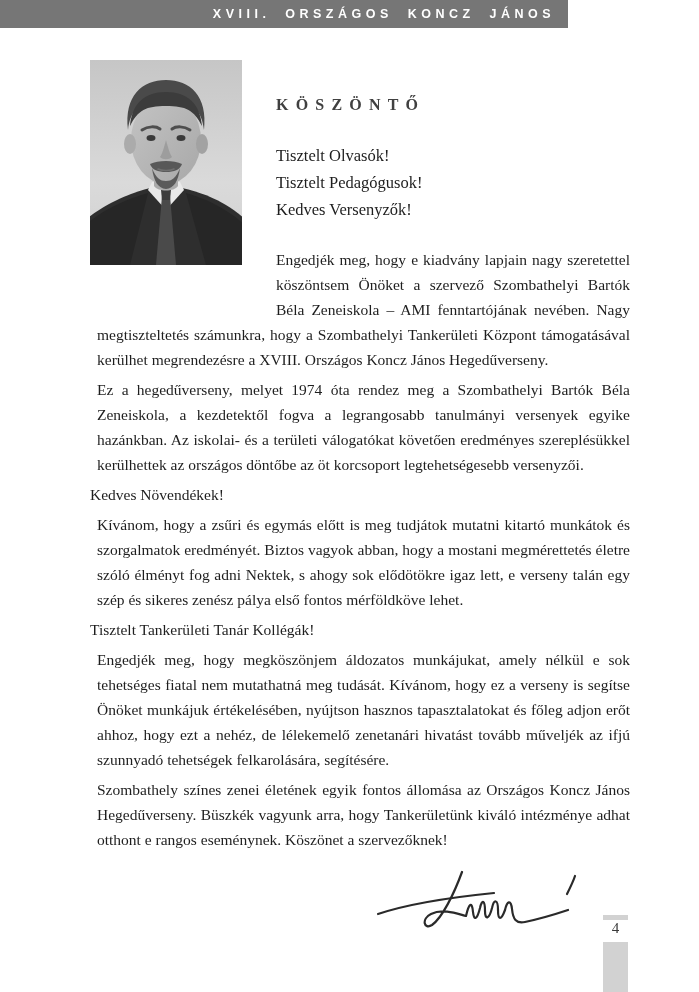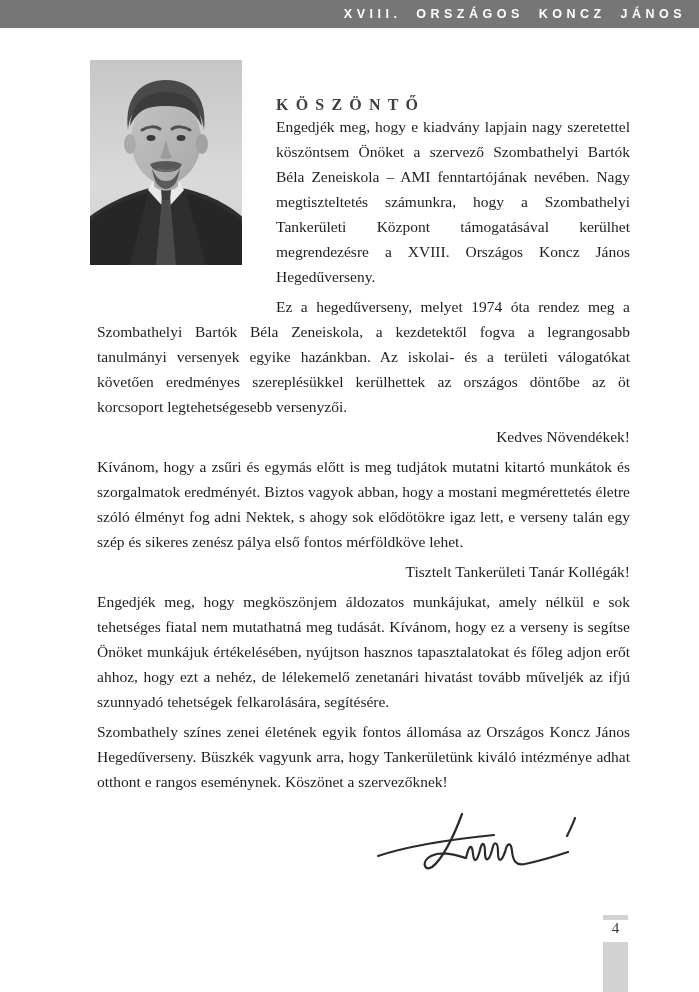--- a/index.html
+++ b/index.html
@@ -8,21 +8,21 @@
     background: #ffffff;
     position: relative;
     overflow: hidden;
     font-family: "Liberation Serif", "DejaVu Serif", serif;
     color: #1e1e1e;
   }
 
   
   .header-band {
     position: absolute; left: 0; top: 0;
-    width: 699px; height: 28px;
+    width: 568px; height: 28px;
     background: #767676;
   }
   .header-band .band-title {
     display: block;
     line-height: 28px;
     text-align: right;
     padding-right: 13px;
     color: #ffffff;
     font-family: "Liberation Sans", "DejaVu Sans", sans-serif;
     font-weight: bold;
@@ -66,21 +66,21 @@
     margin: 0 0 5px 7px;
     font-size: 15.5px;
     line-height: 25px;
     text-align: justify;
     text-justify: inter-word;
   }
   p.salutation-par {
     margin: 0 0 5px 0;
     font-size: 15.5px;
     line-height: 25px;
-    text-align: right;
+    text-align: left;
   }
 
   
   .signature-block {
     width: 240px;
     margin: 16px 28px 0 auto;
     text-align: center;
   }
   .signature-scrawl { display: block; margin: 0 auto; }
 
@@ -160,20 +160,25 @@
 
       <path d="M60,104 C68,100 84,100 92,104 C90,110 84,112 76,112 C68,112 62,110 60,104 Z" fill="#585858"></path>
       <path d="M62,108 C64,122 68,128 76,129 C84,128 88,122 90,108 C86,118 82,121 76,121 C70,121 66,118 62,108 Z" fill="#5a5a5a"></path>
 
       <path d="M68,109 C72,111 80,111 84,109" stroke="#6f6f6f" stroke-width="1.6" fill="none" stroke-linecap="round"></path>
     </svg>
   </div>
 
   <h1 class="page-title">KÖSZÖNTŐ</h1>
 
+  <div class="greetings">
+    <div class="greeting-line">Tisztelt Olvasók!</div>
+    <div class="greeting-line">Tisztelt Pedagógusok!</div>
+    <div class="greeting-line">Kedves Versenyzők!</div>
+  </div>
 
   <p class="body-par">Engedjék meg, hogy e kiadvány lapjain nagy szeretettel köszöntsem Önöket a szervező Szombathelyi Bartók Béla Zeneiskola – AMI fenntartójának nevében. Nagy megtiszteltetés számunkra, hogy a Szombathelyi Tankerületi Központ támogatásával kerülhet megrendezésre a XVIII. Országos Koncz János Hegedűverseny.</p>
   <p class="body-par">Ez a hegedűverseny, melyet 1974 óta rendez meg a Szombathelyi Bartók Béla Zeneiskola, a kezdetektől fogva a legrangosabb tanulmányi versenyek egyike hazánkban. Az iskolai- és a területi válogatókat követően eredményes szereplésükkel kerülhettek az országos döntőbe az öt korcsoport legtehetségesebb versenyzői.</p>
   <p class="salutation-par">Kedves Növendékek!</p>
   <p class="body-par">Kívánom, hogy a zsűri és egymás előtt is meg tudjátok mutatni kitartó munkátok és szorgalmatok eredményét. Biztos vagyok abban, hogy a mostani megmérettetés életre szóló élményt fog adni Nektek, s ahogy sok elődötökre igaz lett, e verseny talán egy szép és sikeres zenész pálya első fontos mérföldköve lehet.</p>
   <p class="salutation-par">Tisztelt Tankerületi Tanár Kollégák!</p>
   <p class="body-par">Engedjék meg, hogy megköszönjem áldozatos munkájukat, amely nélkül e sok tehetséges fiatal nem mutathatná meg tudását. Kívánom, hogy ez a verseny is segítse Önöket munkájuk értékelésében, nyújtson hasznos tapasztalatokat és főleg adjon erőt ahhoz, hogy ezt a nehéz, de lélekemelő zenetanári hivatást tovább műveljék az ifjú szunnyadó tehetségek felkarolására, segítésére.</p>
   <p class="body-par">Szombathely színes zenei életének egyik fontos állomása az Országos Koncz János Hegedűverseny. Büszkék vagyunk arra, hogy Tankerületünk kiváló intézménye adhat otthont e rangos eseménynek. Köszönet a szervezőknek!</p>
 
   <div class="signature-block">

